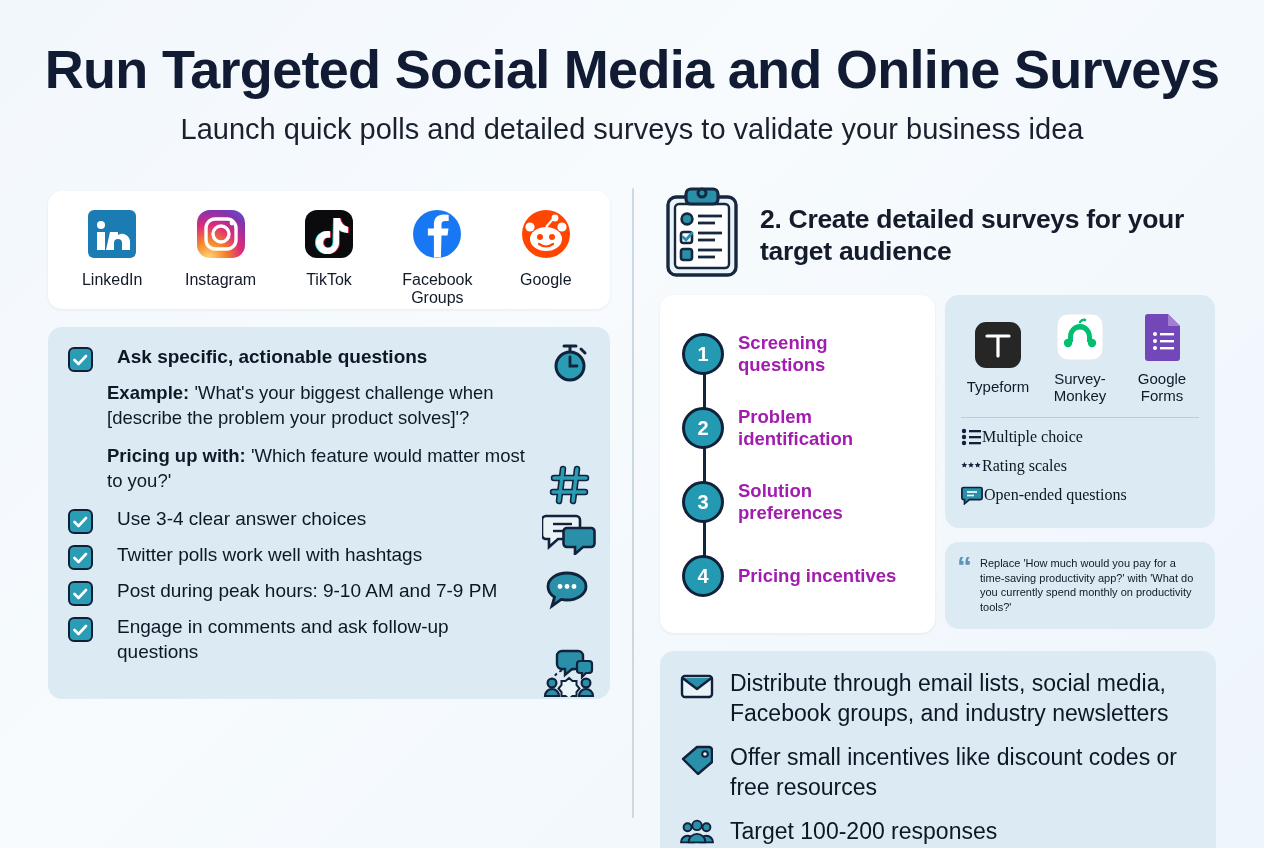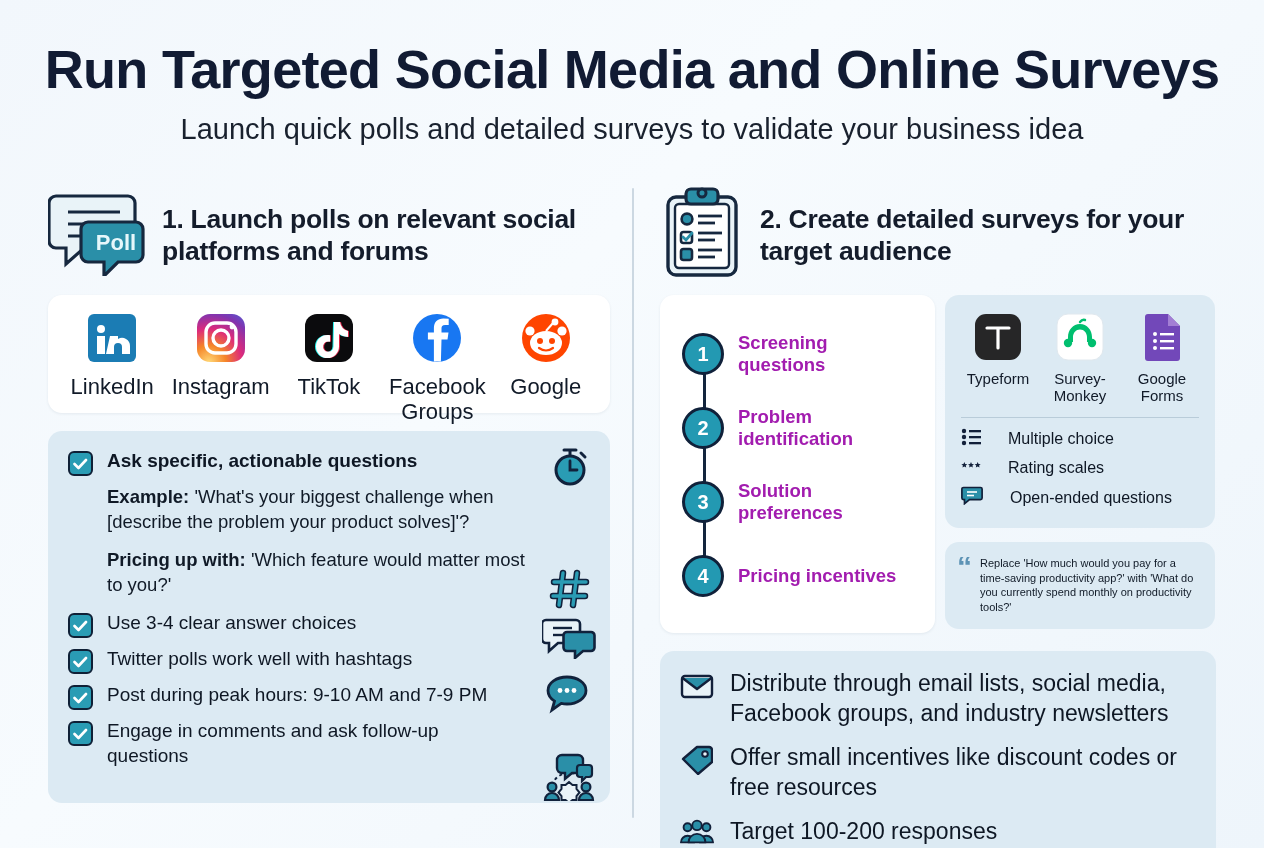--- a/index.html
+++ b/index.html
@@ -52,27 +52,27 @@
   }
 
   
   .platforms {
     margin-top: 8px; height: 118px; padding: 14px 10px 0;
     display: flex; justify-content: space-around; align-items: flex-start;
   }
   .platform { width: 104px; text-align: center; }
   .platform .glyph { height: 58px; display: flex; align-items: center; justify-content: center; }
   .platform .plabel {
-    margin-top: 8px; font-size: 22px; font-weight: 400;
+    margin-top: 8px; font-size: 16px; font-weight: 400;
     line-height: 1.12; color: #111a28;
   }
 
   
   .checklist { margin-top: 18px; padding: 18px 18px 18px 20px; position: relative; min-height: 372px; }
-  .chk-row { display: flex; align-items: flex-start; gap: 14px; margin-bottom: 9px; }
+  .chk-row { display: flex; align-items: flex-start; gap: 24px; margin-bottom: 9px; }
   .chk-box {
     flex: 0 0 auto; width: 25px; height: 25px; margin-top: 2px;
     border: 2.5px solid #0f2036; border-radius: 6px;
     background: #2a9cb4;
     display: flex; align-items: center; justify-content: center;
   }
   .chk-box svg { display: block; }
   .chk-text { font-size: 19px; line-height: 1.28; color: #0e1724; padding-right: 56px; }
   .sub-block { margin: 4px 0 14px 39px; padding-right: 64px; }
   .sub-block p { font-size: 18.5px; line-height: 1.33; color: #101a27; }
@@ -90,26 +90,26 @@
     position: relative; z-index: 2;
   }
   .step-label { font-size: 18.5px; font-weight: 700; line-height: 1.2; color: #a21caf; }
   .step-line {
     position: absolute; left: 43px; top: 58px;
     width: 2.5px; height: 220px; background: #13253d; z-index: 1;
   }
 
   
   .tools { margin-top: 8px; padding: 14px 12px 12px; width: 270px; }
-  .tool-row { display: flex; justify-content: space-around; align-items: flex-start; }
+  .tool-row { display: flex; justify-content: space-around; align-items: center; }
   .tool { width: 80px; text-align: center; }
   .tool .glyph { height: 56px; display: flex; align-items: center; justify-content: center; }
   .tool .tlabel { margin-top: 6px; font-size: 15px; line-height: 1.12; color: #111a28; }
   .tool-sep { height: 1.5px; background: #b9ccd9; margin: 12px 4px 10px; }
-  .feat-row { display: flex; align-items: center; gap: 27px; margin-bottom: 7px; padding-left: 4px; }
+  .feat-row { display: flex; gap: 1px; margin-bottom: 7px; padding-left: 4px; font-family: Liberation Serif, serif; }
   .feat-label { font-size: 16px; color: #0e1724; }
 
   
   .quote { margin-top: 14px; padding: 14px 14px 14px 12px; width: 270px; display: flex; gap: 8px; }
   .quote-mark { font-size: 30px; font-weight: 700; color: #5d93b5; line-height: .72; flex: 0 0 auto; }
   .quote-text { font-size: 11px; line-height: 1.33; color: #101a27; }
 
   
   .distribute { margin-top: 18px; padding: 18px 20px 18px 20px; width: 556px; min-height: 172px; }
   .dist-row { display: flex; align-items: flex-start; gap: 16px; margin-bottom: 14px; }
@@ -121,33 +121,20 @@
 
 <div class="page">
 
   <div class="title">Run Targeted Social Media and Online Surveys</div>
   <div class="subtitle">Launch quick polls and detailed surveys to validate your business idea</div>
 
   <div class="divider"></div>
 
   <div class="col-left">
 
-    <div class="sec-head">
-      <span class="sec-icon">
-        <svg width="98" height="86" viewBox="0 0 98 86">
-          <path d="M8 6 h72 a7 7 0 0 1 7 7 v38 a7 7 0 0 1 -7 7 h-44 l-18 16 v-16 h-10 a7 7 0 0 1 -7 -7 v-38 a7 7 0 0 1 7 -7 z" fill="#e9f3f8" stroke="#16283f" stroke-width="3.2"></path>
-          <line x1="20" y1="22" x2="72" y2="22" stroke="#16283f" stroke-width="3.2"></line>
-          <line x1="20" y1="34" x2="72" y2="34" stroke="#16283f" stroke-width="3.2"></line>
-          <line x1="20" y1="46" x2="56" y2="46" stroke="#16283f" stroke-width="3.2"></line>
-          <path d="M40 32 h48 a7 7 0 0 1 7 7 v26 a7 7 0 0 1 -7 7 h-18 l-14 14 v-14 h-16 a7 7 0 0 1 -7 -7 v-26 a7 7 0 0 1 7 -7 z" fill="#2a8fa8" stroke="#16283f" stroke-width="3.2"></path>
-          <text x="68" y="60" font-family="Liberation Sans, sans-serif" font-size="22" font-weight="700" fill="#e6f7fb" text-anchor="middle">Poll</text>
-        </svg>
-      </span>
-      <span class="sec-title">1. Launch polls on relevant social platforms and forums</span>
-    </div>
 
     <div class="card-white platforms">
 
       <div class="platform">
         <span class="glyph">
           <svg width="54" height="54" viewBox="0 0 54 54">
             <rect x="3" y="3" width="48" height="48" rx="6" fill="#1b7cb4"></rect>
             <rect x="12" y="14" width="8" height="8" rx="4" fill="#ffffff"></rect>
             <rect x="12" y="25" width="8" height="18" fill="#ffffff"></rect>
             <path d="M25 25 h8 v3 a8 8 0 0 1 12 7 v8 h-8 v-7 a4 4 0 0 0 -8 0 v7 h-8 z" fill="#ffffff"></path>

